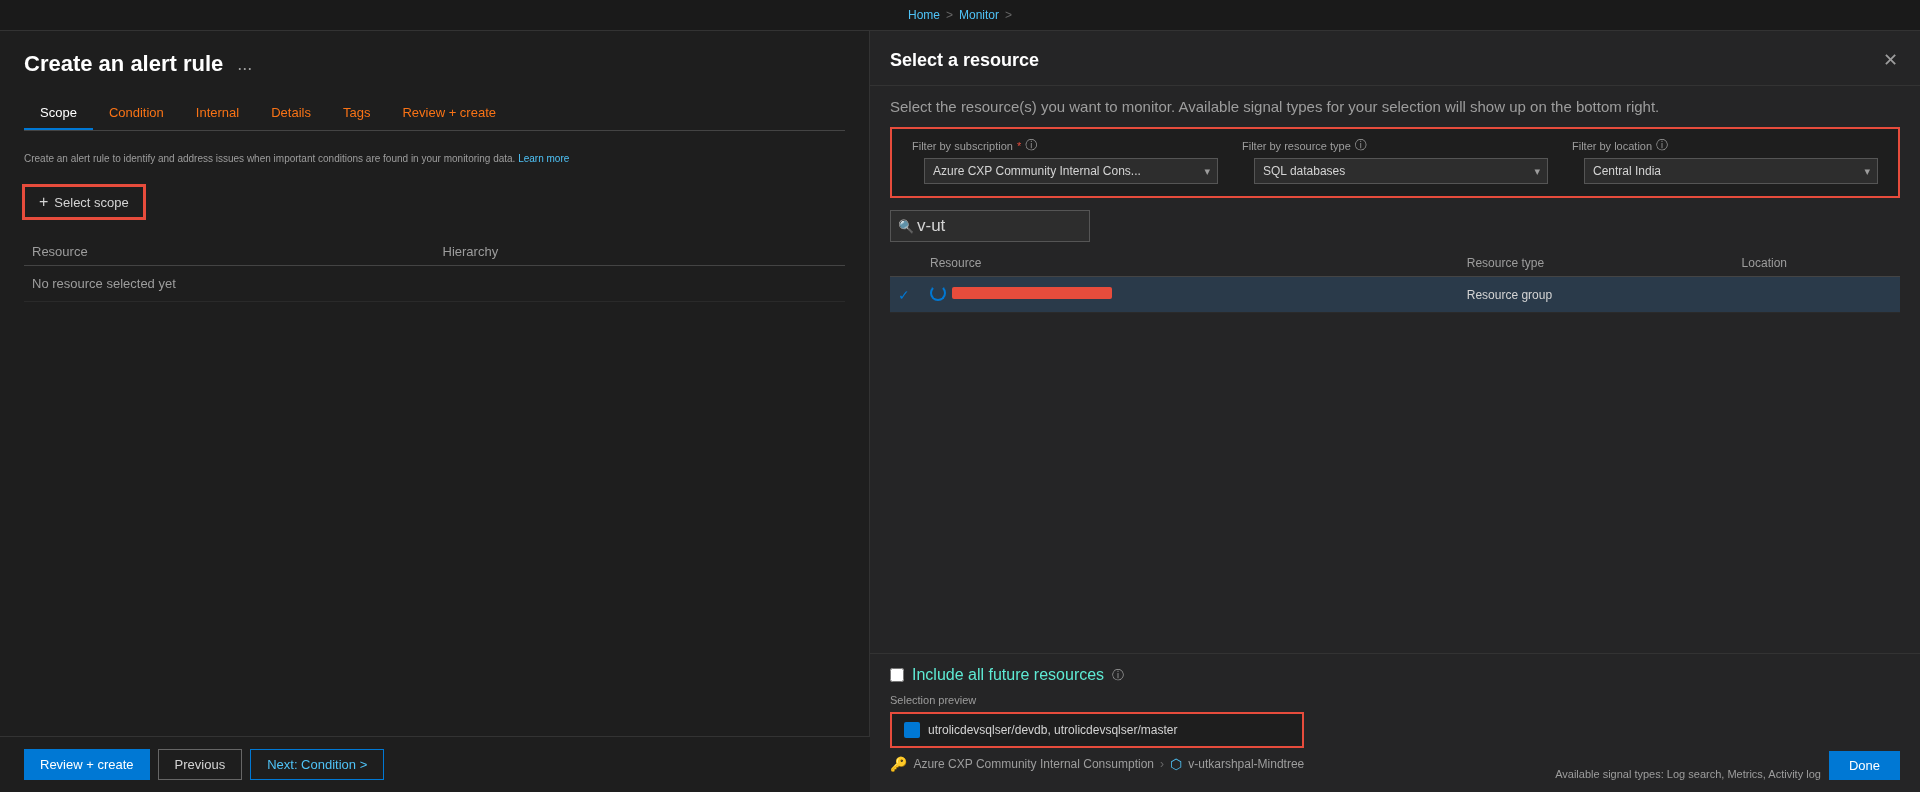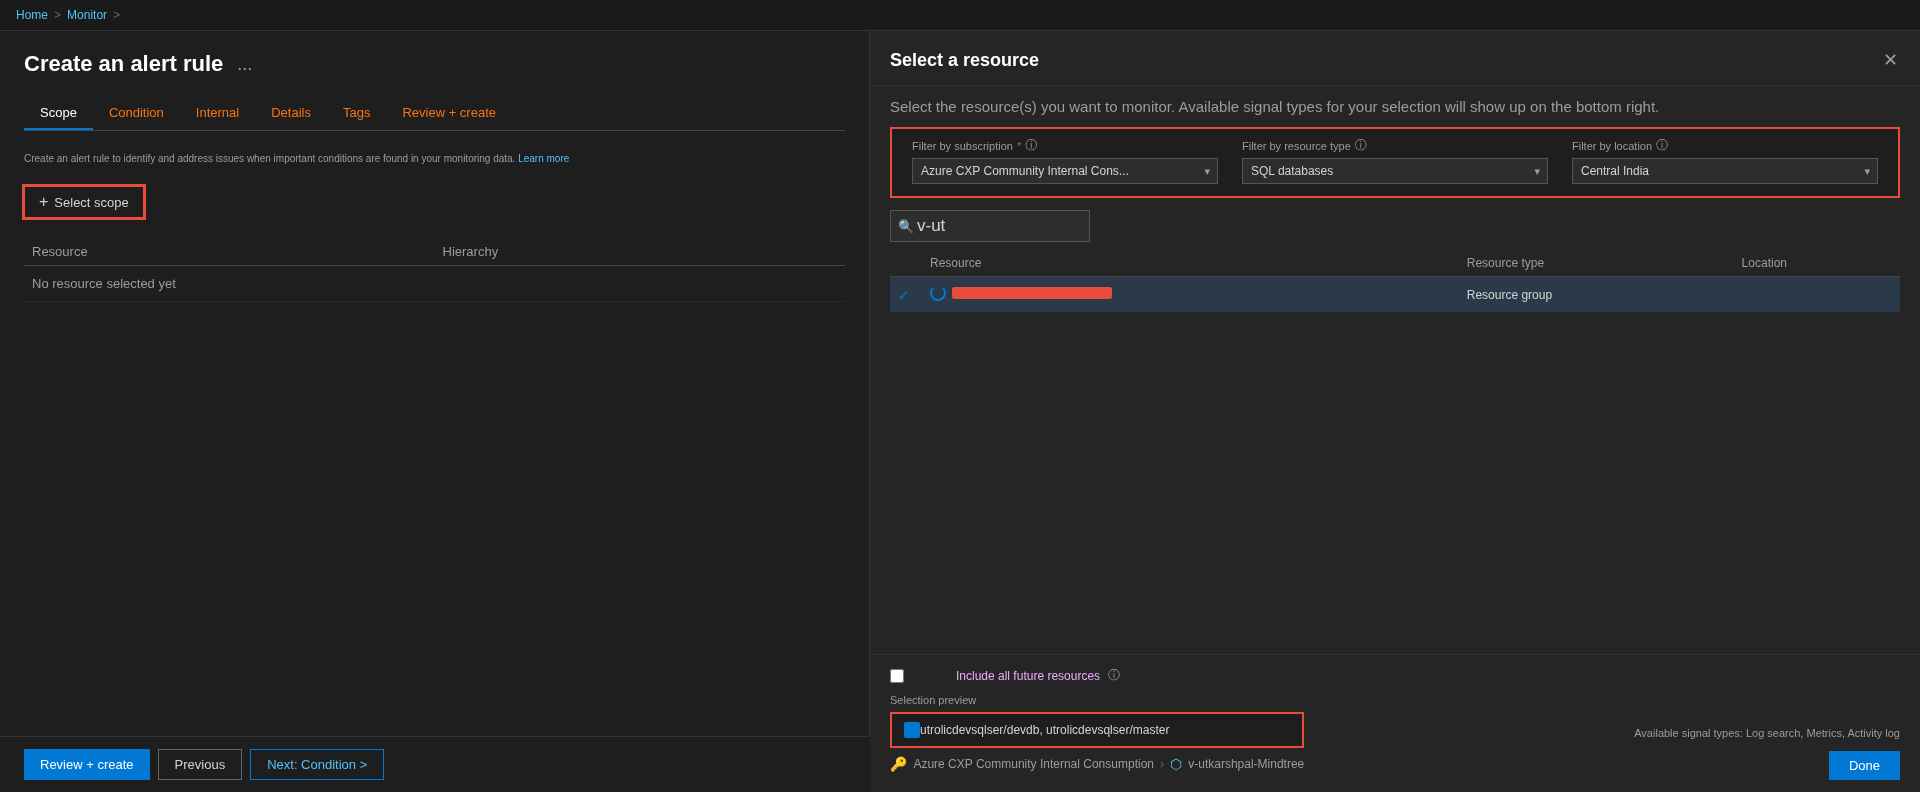--- a/index.html
+++ b/index.html
@@ -18,20 +18,21 @@
     
     .breadcrumb-bar {
       background: #1a1a1a;
       padding: 8px 16px;
       display: flex;
       align-items: center;
       gap: 6px;
       font-size: 12px;
       color: #9d9d9d;
       border-bottom: 1px solid #333;
+      justify-content: center;
     }
     .breadcrumb-link {
       color: #4fc3f7;
       cursor: pointer;
       text-decoration: none;
     }
     .breadcrumb-separator {
       color: #666;
     }
 
@@ -244,20 +245,21 @@
       color: #9d9d9d;
       display: flex;
       align-items: center;
       gap: 4px;
     }
     .filter-label .required {
       color: #e74c3c;
     }
     .filter-select-wrapper {
       position: relative;
+      margin-left: 12px;
     }
     .filter-select-wrapper select {
       background: #2d2d2d;
       border: 1px solid #555;
       color: #d4d4d4;
       padding: 5px 28px 5px 8px;
       font-size: 12px;
       width: 100%;
       appearance: none;
       cursor: pointer;
@@ -371,44 +373,44 @@
       align-items: center;
       gap: 8px;
       margin-bottom: 10px;
     }
     .include-future input[type="checkbox"] {
       width: 14px;
       height: 14px;
       cursor: pointer;
     }
     .include-future label {
-      font-size: 12px;
-      color: #f0abfc;
-      cursor: pointer;
-      margin-left: 44px;
+      font-size: 16px;
+      color: #5eead4;
+      cursor: pointer;
     }
     .info-icon {
       color: #9d9d9d;
       font-size: 12px;
       cursor: help;
     }
 
     .selection-preview-label {
       font-size: 11px;
       color: #9d9d9d;
       margin-bottom: 6px;
     }
 
     .selection-preview-box {
       border: 2px solid #e74c3c;
       padding: 8px 12px;
       background: #1e1e1e;
       margin-bottom: 8px;
       display: flex;
       align-items: center;
+      gap: 8px;
     }
     .selection-preview-icon {
       width: 16px;
       height: 16px;
       background: #0078d4;
       border-radius: 2px;
       display: inline-block;
       flex-shrink: 0;
     }
     .selection-preview-text {
@@ -611,21 +613,21 @@
             <span class="selection-preview-text">utrolicdevsqlser/devdb, utrolicdevsqlser/master</span>
           </div>
           <div class="hierarchy-preview">
             <span class="hierarchy-icon-gold">🔑</span>
             <span>Azure CXP Community Internal Consumption</span>
             <span class="hierarchy-arrow">›</span>
             <span class="hierarchy-icon-blue">⬡</span>
             <span>v-utkarshpal-Mindtree</span>
           </div>
         </div>
-        <div style="display:flex; flex-direction:column; align-items:flex-end; gap:8px;">
+        <div style="display:flex; align-items:flex-end; gap:8px;">
           <div class="available-signal">Available signal types: Log search, Metrics, Activity log</div>
           <button class="done-btn">Done</button>
         </div>
       </div>
     </div>
   </div>
 </div>
 
 <div class="bottom-bar">
   <button class="btn-primary">Review + create</button>

